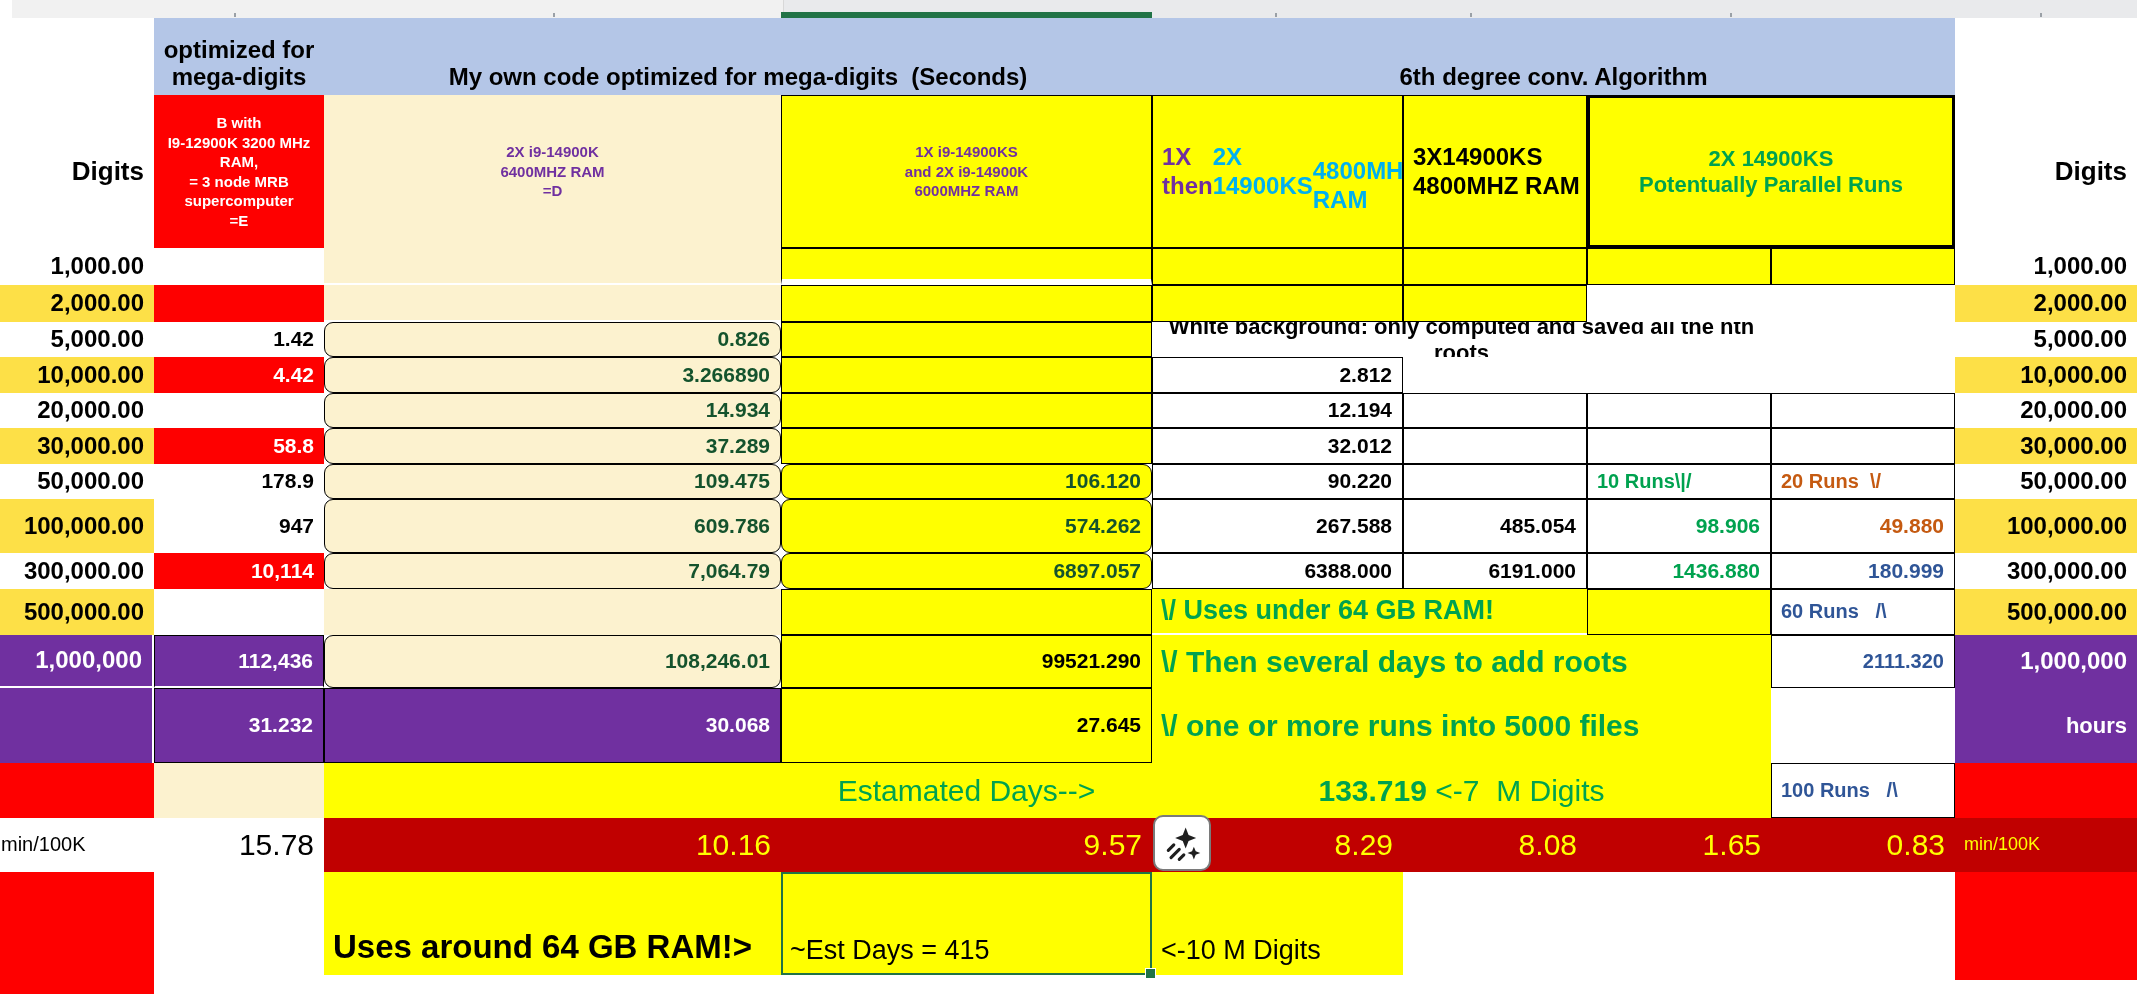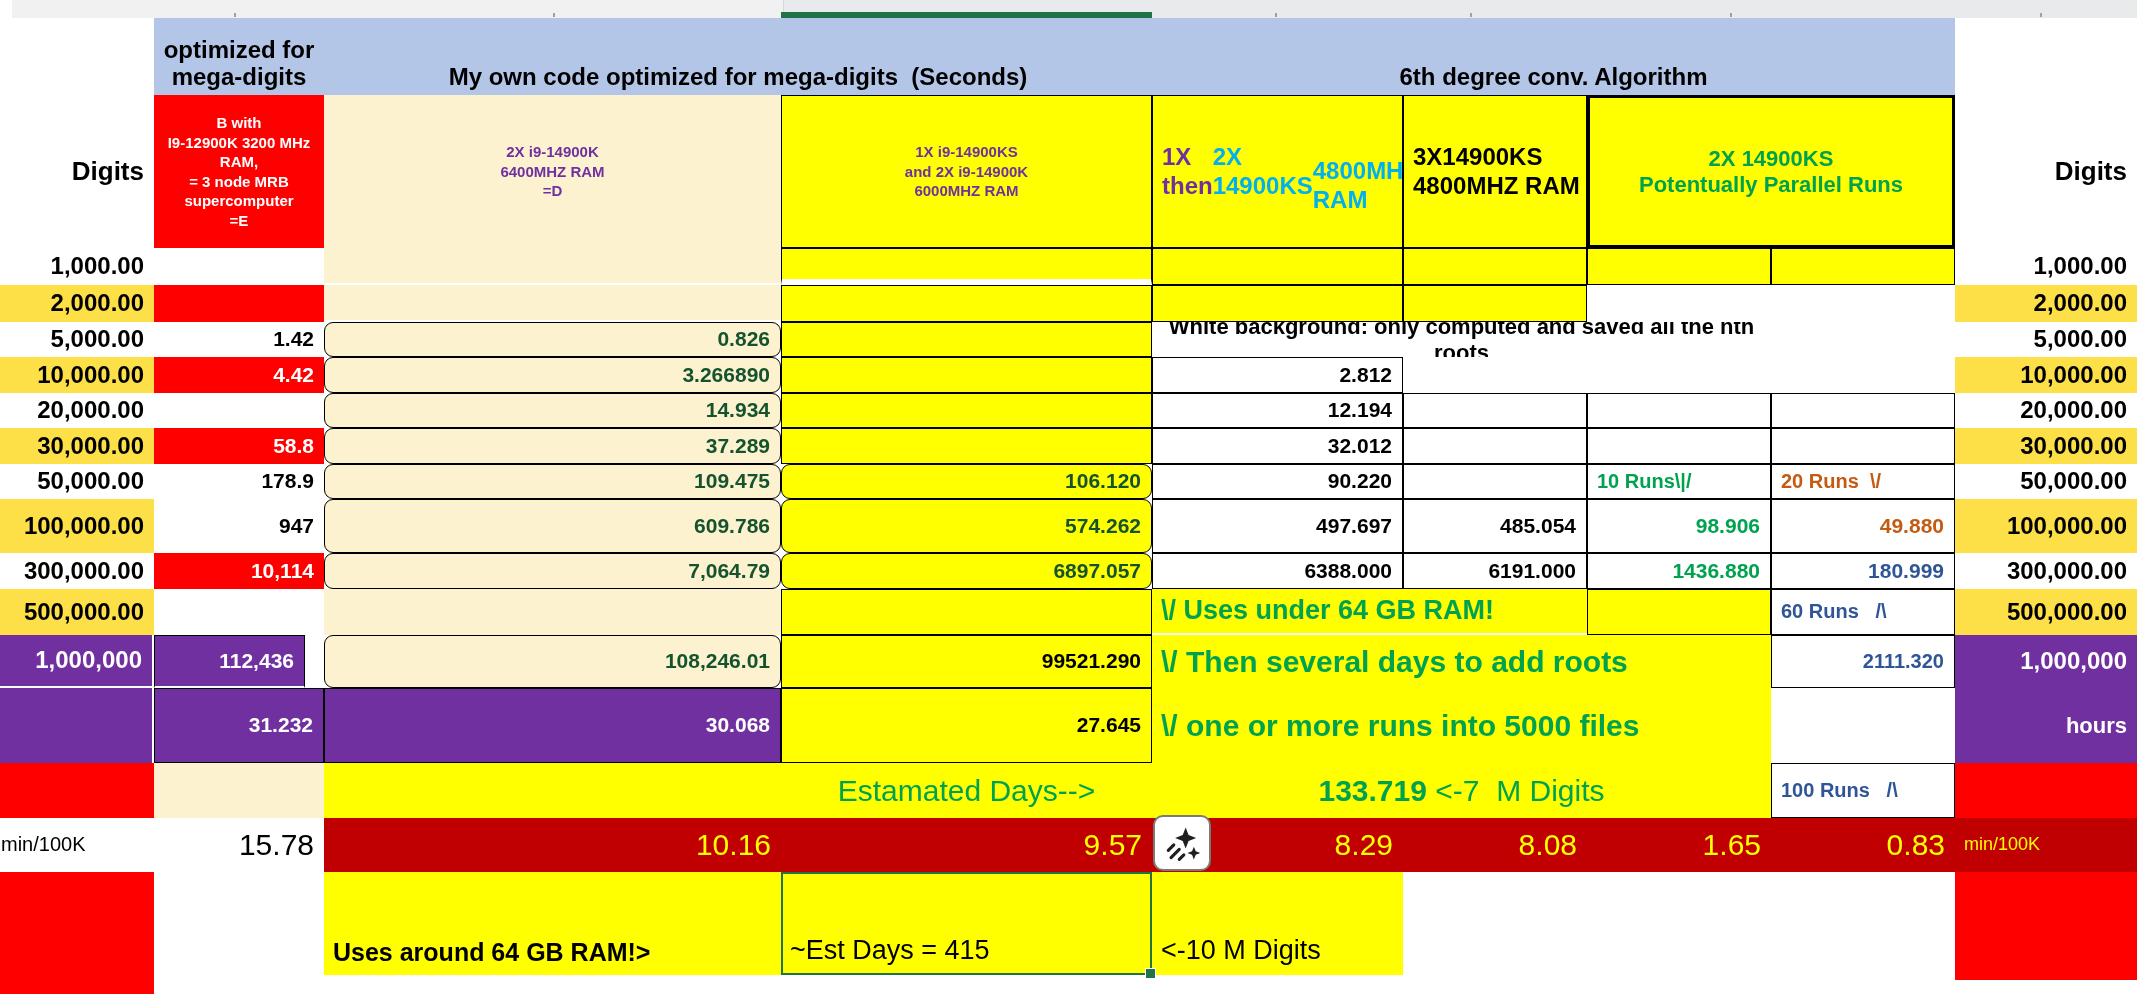--- a/index.html
+++ b/index.html
@@ -39,21 +39,21 @@
   .g2{border-bottom:2px solid #fff;}
   .wr2{border-right:2px solid #fff;}
   .wb2{border-bottom:2px solid #fff;}
   
   .f15{font-size:15px;line-height:1.3;}
   .f18{font-size:18px;}
   .f20{font-size:20px;}
   .f21{font-size:21px;}
   .f22{font-size:22px;}
   .f24{font-size:24px;}
-  .f25{font-size:25px;}
+  .f25{font-size:33px;}
   .f26{font-size:26px;}
   .f27{font-size:27px;}
   .f30{font-size:30px;}
   .nb{font-weight:400;}
   
   #strip{position:absolute;left:0;top:0;width:2137px;height:18px;background:#E9EAEC;border-bottom:1px solid #cfd0d2;}
   #strip .lseg{position:absolute;left:0;top:0;width:783px;height:18px;background:#F1F1F1;border-right:1px solid #d8d8d8;}
   #strip .corner{position:absolute;left:0;top:0;width:12px;height:18px;background:#fff;}
   #strip .greenline{position:absolute;left:781px;top:12px;width:371px;height:6px;background:#217346;}
   #strip .tick{position:absolute;top:13px;width:2px;height:4px;background:#9aa0a6;}
@@ -161,21 +161,21 @@
     <div class="cell R f21 bgY tR bk" style="left: 781px; top: 464px; width: 371px; height: 35px;">106.120</div>
     <div class="cell R f21 bk" style="left: 1152px; top: 464px; width: 251px; height: 35px;">90.220</div>
     <div class="cell bk" style="left: 1403px; top: 464px; width: 184px; height: 35px;"></div>
     <div class="cell L f20 tG bk" style="left: 1587px; top: 464px; width: 184px; height: 35px;">10 Runs\|/</div>
     <div class="cell L f20 tO bk" style="left: 1771px; top: 464px; width: 184px; height: 35px;">20 Runs  \/</div>
     <div class="cell R f24" style="left: 1955px; top: 464px; width: 182px; height: 35px;">50,000.00</div>
     <div class="cell R f24 bgG" style="left: 0px; top: 499px; width: 154px; height: 54px;">100,000.00</div>
     <div class="cell R f21" style="left: 154px; top: 499px; width: 170px; height: 54px;">947</div>
     <div class="cell R f21 bgT tR bk" style="left: 324px; top: 499px; width: 457px; height: 54px;">609.786</div>
     <div class="cell R f21 bgY tR bk" style="left: 781px; top: 499px; width: 371px; height: 54px;">574.262</div>
-    <div class="cell R f21 bk" style="left: 1152px; top: 499px; width: 251px; height: 54px;">497.697</div>
+    <div class="cell R f21 bk" style="left: 1152px; top: 499px; width: 251px; height: 54px;">267.588</div>
     <div class="cell R f21 bk" style="left: 1403px; top: 499px; width: 184px; height: 54px;">485.054</div>
     <div class="cell R f21 tG bk" style="left: 1587px; top: 499px; width: 184px; height: 54px;">98.906</div>
     <div class="cell R f21 tO bk" style="left: 1771px; top: 499px; width: 184px; height: 54px;">49.880</div>
     <div class="cell R f24 bgG" style="left: 1955px; top: 499px; width: 182px; height: 54px;">100,000.00</div>
     <div class="cell R f24" style="left: 0px; top: 553px; width: 154px; height: 36px;">300,000.00</div>
     <div class="cell R f21 bgR tW" style="left: 154px; top: 553px; width: 170px; height: 36px;">10,114</div>
     <div class="cell R f21 bgT tR bk" style="left: 324px; top: 553px; width: 457px; height: 36px;">7,064.79</div>
     <div class="cell R f21 bgY tR bk" style="left: 781px; top: 553px; width: 371px; height: 36px;">6897.057</div>
     <div class="cell R f21 bk" style="left: 1152px; top: 553px; width: 251px; height: 36px;">6388.000</div>
     <div class="cell R f21 bk" style="left: 1403px; top: 553px; width: 184px; height: 36px;">6191.000</div>
@@ -183,21 +183,21 @@
     <div class="cell R f21 tB bk" style="left: 1771px; top: 553px; width: 184px; height: 36px;">180.999</div>
     <div class="cell R f24" style="left: 1955px; top: 553px; width: 182px; height: 36px;">300,000.00</div>
     <div class="cell R f24 bgG" style="left: 0px; top: 589px; width: 154px; height: 46px;">500,000.00</div>
     <div class="cell bgT" style="left: 324px; top: 589px; width: 457px; height: 46px;"></div>
     <div class="cell bgY bk" style="left: 781px; top: 589px; width: 371px; height: 46px;"></div>
     <div class="cell L f27 bgY tG g2" style="left: 1152px; top: 589px; width: 435px; height: 46px;">\/ Uses under 64 GB RAM!</div>
     <div class="cell bgY bk" style="left: 1587px; top: 589px; width: 184px; height: 46px;"></div>
     <div class="cell L f20 tB bk" style="left: 1771px; top: 589px; width: 184px; height: 46px;">60 Runs   /\</div>
     <div class="cell R f24 bgG" style="left: 1955px; top: 589px; width: 182px; height: 46px;">500,000.00</div>
     <div class="cell R f24 bgP tW wr2 wb2" style="left: 0px; top: 635px; width: 154px; height: 53px;">1,000,000</div>
-    <div class="cell R f21 bgP tW bk wb2" style="left: 154px; top: 635px; width: 151px; height: 53px; padding-left: 12px;">112,436</div>
+    <div class="cell R f21 bgP tW bk wb2" style="left: 154px; top: 635px; width: 170px; height: 53px; padding-left: 12px;">112,436</div>
     <div class="cell R f21 bgT tR bk" style="left: 324px; top: 635px; width: 457px; height: 53px;">108,246.01</div>
     <div class="cell R f21 bgY bk" style="left: 781px; top: 635px; width: 371px; height: 53px;">99521.290</div>
     <div class="cell L f30 bgY tG" style="left: 1152px; top: 635px; width: 619px; height: 53px;">\/ Then several days to add roots</div>
     <div class="cell R f20 tB bk" style="left: 1771px; top: 635px; width: 184px; height: 53px;">2111.320</div>
     <div class="cell R f24 bgP tW" style="left: 1955px; top: 635px; width: 182px; height: 53px;">1,000,000</div>
     <div class="cell bgP wr2" style="left: 0px; top: 688px; width: 154px; height: 75px;"></div>
     <div class="cell R f21 bgP tW bk" style="left: 154px; top: 688px; width: 170px; height: 75px;">31.232</div>
     <div class="cell R f21 bgP tW bk" style="left: 324px; top: 688px; width: 457px; height: 75px;">30.068</div>
     <div class="cell R f21 bgY bk" style="left: 781px; top: 688px; width: 371px; height: 75px;">27.645</div>
     <div class="cell L f30 bgY tG" style="left: 1152px; top: 688px; width: 619px; height: 75px;">\/ one or more runs into 5000 files</div>

